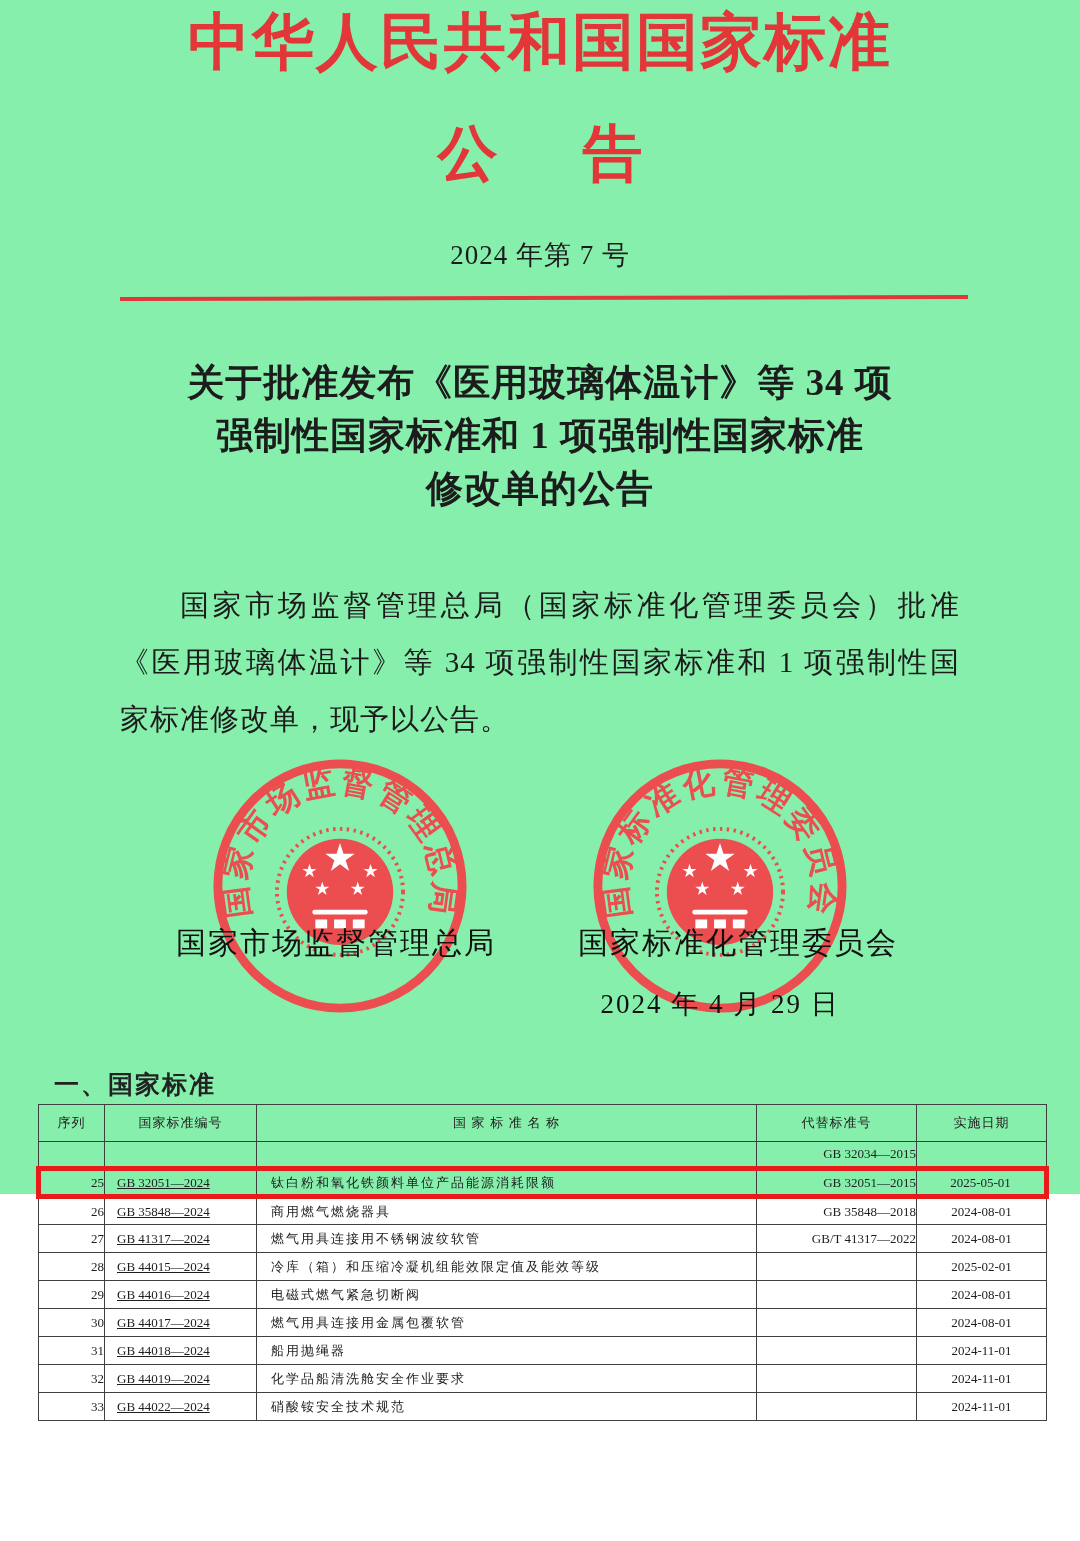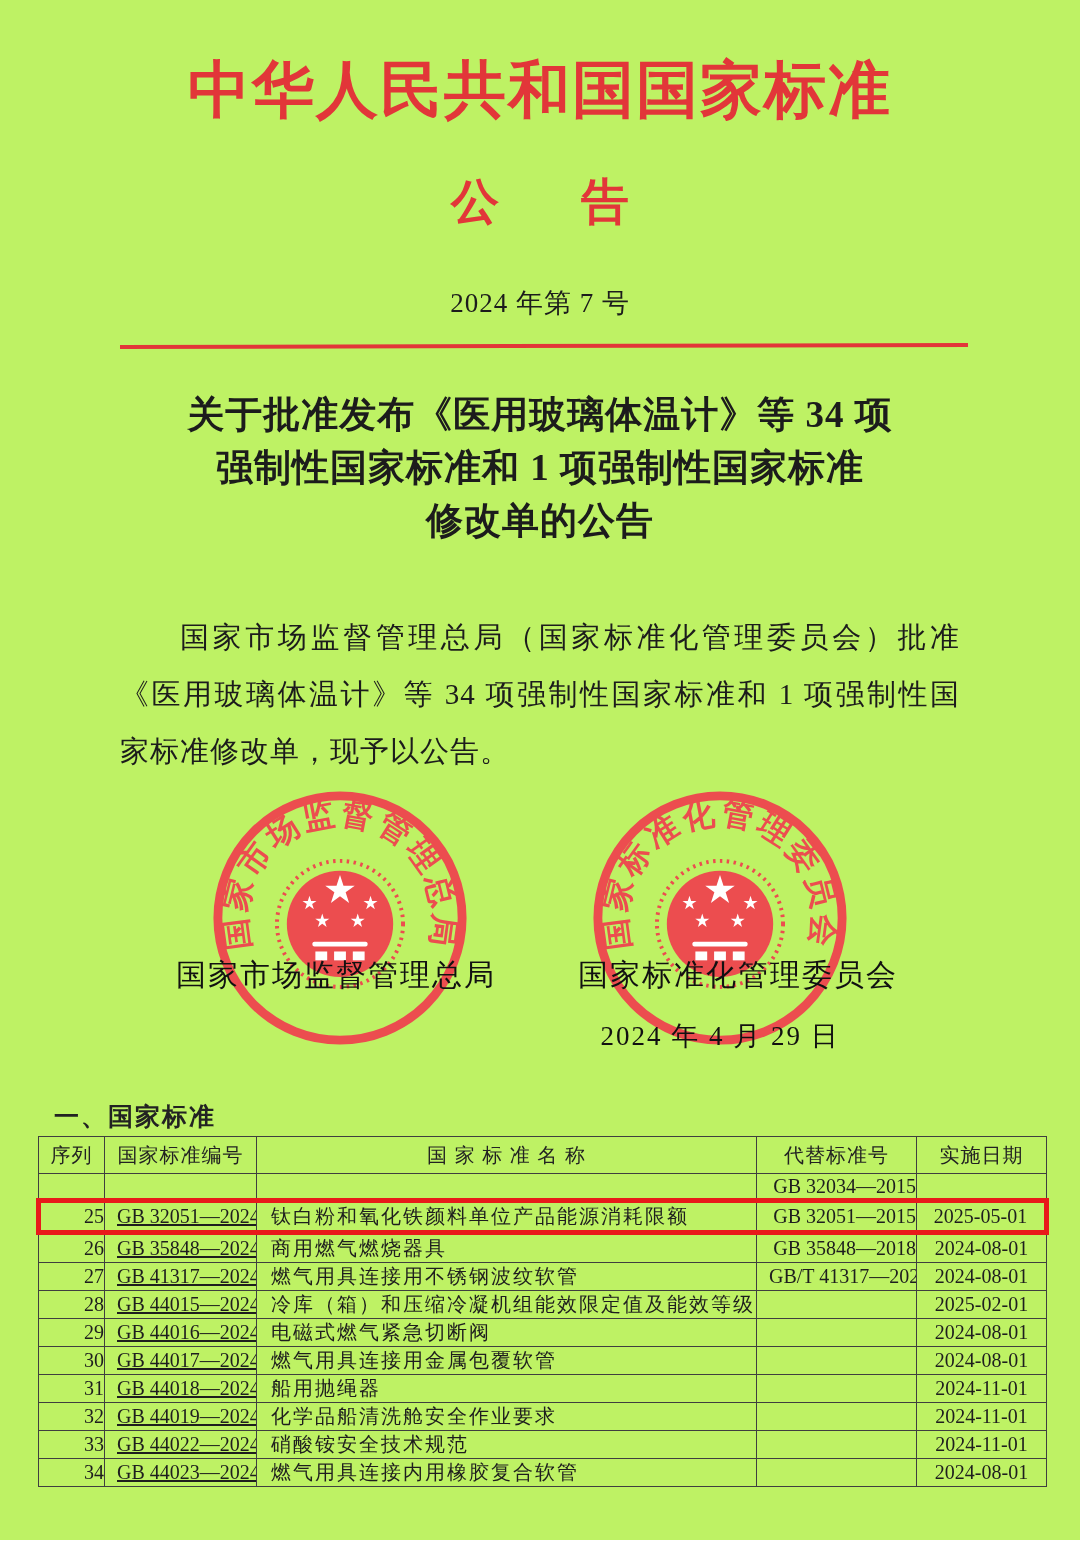--- a/index.html
+++ b/index.html
@@ -11,52 +11,52 @@
   }
   *{margin:0;padding:0;box-sizing:border-box;}
   html,body{background:#ffffff;}
   body{
     width:1080px;height:1541px;
     font-family:"Liberation Serif","DejaVu Serif",serif;
     color:var(--text-black);
     overflow:hidden;
     position:relative;
   }
-  .page{width:1080px;height:1540px;padding-top:48px;background:#bef264;}
+  .page{width:1080px;height:1194px;background:#86efac;}
 
   .header-title{
     text-align:center;
     font-size:62px;line-height:84px;
     font-weight:bold;
     letter-spacing:2px;
     color:var(--title-red);
   }
   .header-subtitle{
     margin-top:30px;
     text-align:center;
-    font-size:48px;line-height:80px;
+    font-size:60px;line-height:80px;
     font-weight:bold;
     word-spacing:70px;
     color:var(--title-red);
   }
   .issue-number{
     margin-top:44px;
     text-align:center;
     font-size:27px;line-height:34px;
     letter-spacing:1px;
   }
   .red-rule{
     margin-top:24px;
     margin-left:120px;
     width:848px;height:4px;
     background:var(--title-red);
     transform:rotate(-0.15deg);
   }
   .doc-title{
-    margin-top:40px;
+    margin-top:56px;
     text-align:center;
     font-size:37px;line-height:53px;
     font-weight:bold;
     letter-spacing:1px;
   }
   .body-para{
     margin-top:62px;
     margin-left:120px;
     width:840px;
     font-size:29px;line-height:57px;
@@ -95,21 +95,21 @@
     font-weight:600;
     letter-spacing:2px;
     color:#222;
   }
 
   .table-wrap{margin-top:6px;margin-left:36px;width:1008px;}
   table{
     border-collapse:collapse;
     width:1008px;
     table-layout:fixed;
-    font-size:20px;
+    font-size:13px;
   }
   th,td{border:1px solid var(--table-border);overflow:hidden;white-space:nowrap;}
   thead th{
     height:37px;
     font-family:"Liberation Sans","DejaVu Sans",sans-serif;
     font-weight:500;
     letter-spacing:1px;
     text-align:center;
     color:#222;
   }
@@ -282,24 +282,17 @@
             <td class="col-replaces"></td>
             <td class="col-date">2024-11-01</td>
           </tr>
           <tr>
             <td class="col-seq">33</td>
             <td class="col-code">GB 44022—2024</td>
             <td class="col-name">硝酸铵安全技术规范</td>
             <td class="col-replaces"></td>
             <td class="col-date">2024-11-01</td>
           </tr>
-          <tr>
-            <td class="col-seq">34</td>
-            <td class="col-code">GB 44023—2024</td>
-            <td class="col-name">燃气用具连接内用橡胶复合软管</td>
-            <td class="col-replaces"></td>
-            <td class="col-date">2024-08-01</td>
-          </tr>
         </tbody>
     </table>
   </div>
 
 </div>
 
 </body></html>

